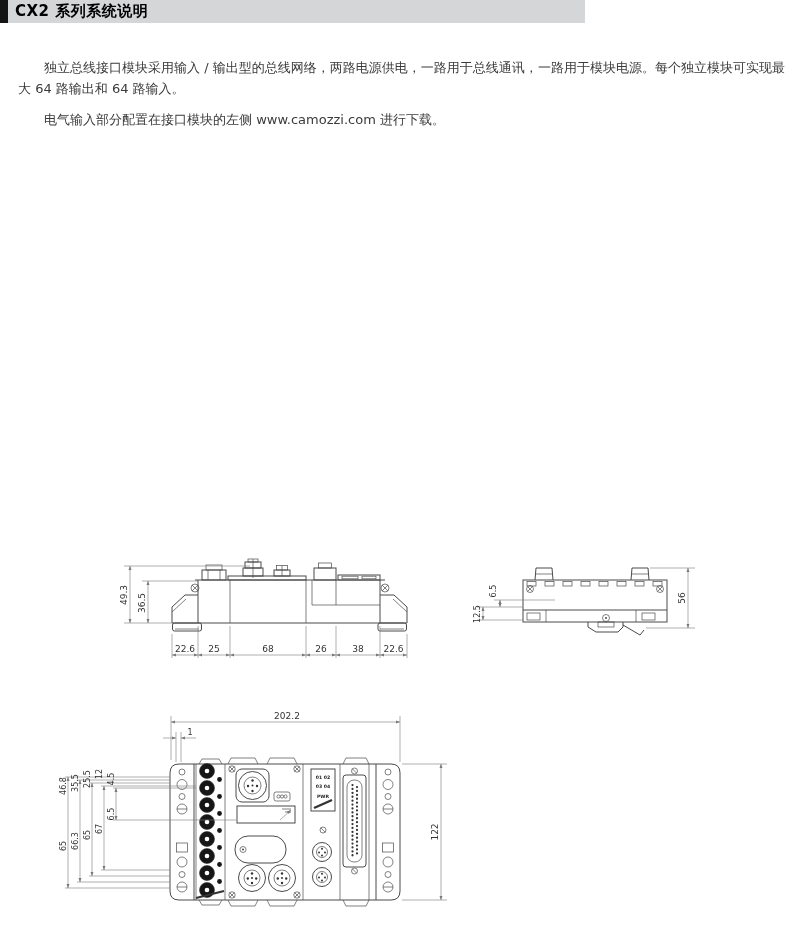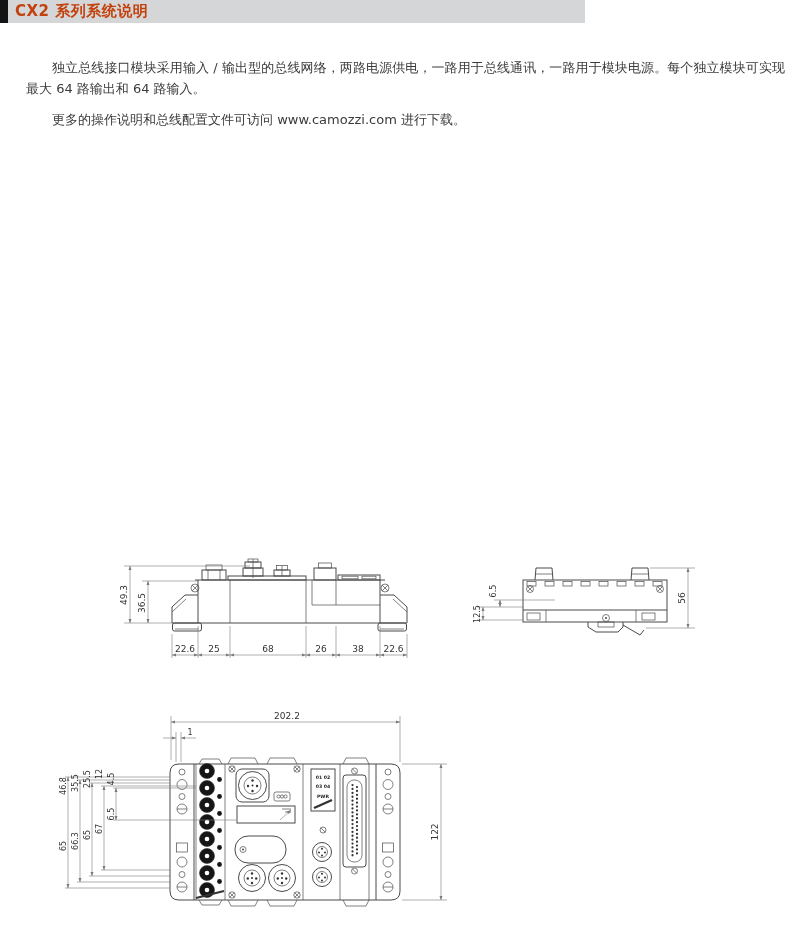--- a/index.html
+++ b/index.html
@@ -2,25 +2,25 @@
 <html><head>
 <meta charset="utf-8">
 <style>
   html,body{margin:0;padding:0;background:#fff;}
   body{width:800px;height:932px;position:relative;overflow:hidden;
        font-family:"DejaVu Sans","Liberation Sans",sans-serif;color:#333;}
   
   .hdr{position:absolute;left:0;top:4;width:585px;height:23px;background:#d5d6d7;
        display:flex;align-items:center;}
   .hdr-tab{width:8px;height:23px;background:#141414;margin-right:7px;flex:0 0 auto;}
-  .hdr-title{font-size:15px;font-weight:bold;color:#c2410c;letter-spacing:.5px;white-space:nowrap;}
+  .hdr-title{font-size:15px;font-weight:bold;color:#000000;letter-spacing:.5px;white-space:nowrap;}
   
   .copy{position:absolute;left:0;top:52px;width:800px;box-sizing:border-box;
         padding:0 15px 0 18px;}
-  .copy p{margin:0 0 10px 8px;text-indent:2em;font-size:13px;line-height:21px;
+  .copy p{margin:0 0 10px 0;text-indent:2em;font-size:13px;line-height:21px;
           text-align:justify;color:#3a3a3a;}
   .copy p.first{margin-top:5px;}
   
   svg{position:absolute;overflow:visible;}
   svg text{font-family:"DejaVu Sans","Liberation Sans",sans-serif;fill:#333;}
   .mline{stroke:#4a4a4a;stroke-width:1;fill:none;}
   .tline{stroke:#4a4a4a;stroke-width:.7;fill:none;}
   .dline{stroke:#7a7a7a;stroke-width:.6;fill:none;}
   .dtxt{font-size:9px;}
   .dtxt2{font-size:8px;}
@@ -29,21 +29,21 @@
 </head>
 <body>
 
 <div class="hdr">
   <div class="hdr-tab"></div>
   <span class="hdr-title">CX2 系列系统说明</span>
 </div>
 
 <div class="copy">
   <p class="first">独立总线接口模块采用输入 / 输出型的总线网络，两路电源供电，一路用于总线通讯，一路用于模块电源。每个独立模块可实现最大 64 路输出和 64 路输入。</p>
-  <p>更多的操作说明和总线配置文件可访问 www.camozzi.com 进行下载。</p>
+  <p>电气输入部分配置在接口模块的左侧 www.camozzi.com 进行下载。</p>
 </div>
 
 <svg style="left:60px;top:548px;" width="360" height="122" viewBox="0 0 360 122">
   <defs>
     <marker id="aA" viewBox="0 0 10 10" refX="9.5" refY="5" markerWidth="7.5" markerHeight="7.5" orient="auto-start-reverse">
       <path d="M0,1.5 L10,5 L0,8.5 z" fill="#7a7a7a"></path>
     </marker>
   </defs>
   <g>
     <path class="mline" d="M112,75 H347"></path>

